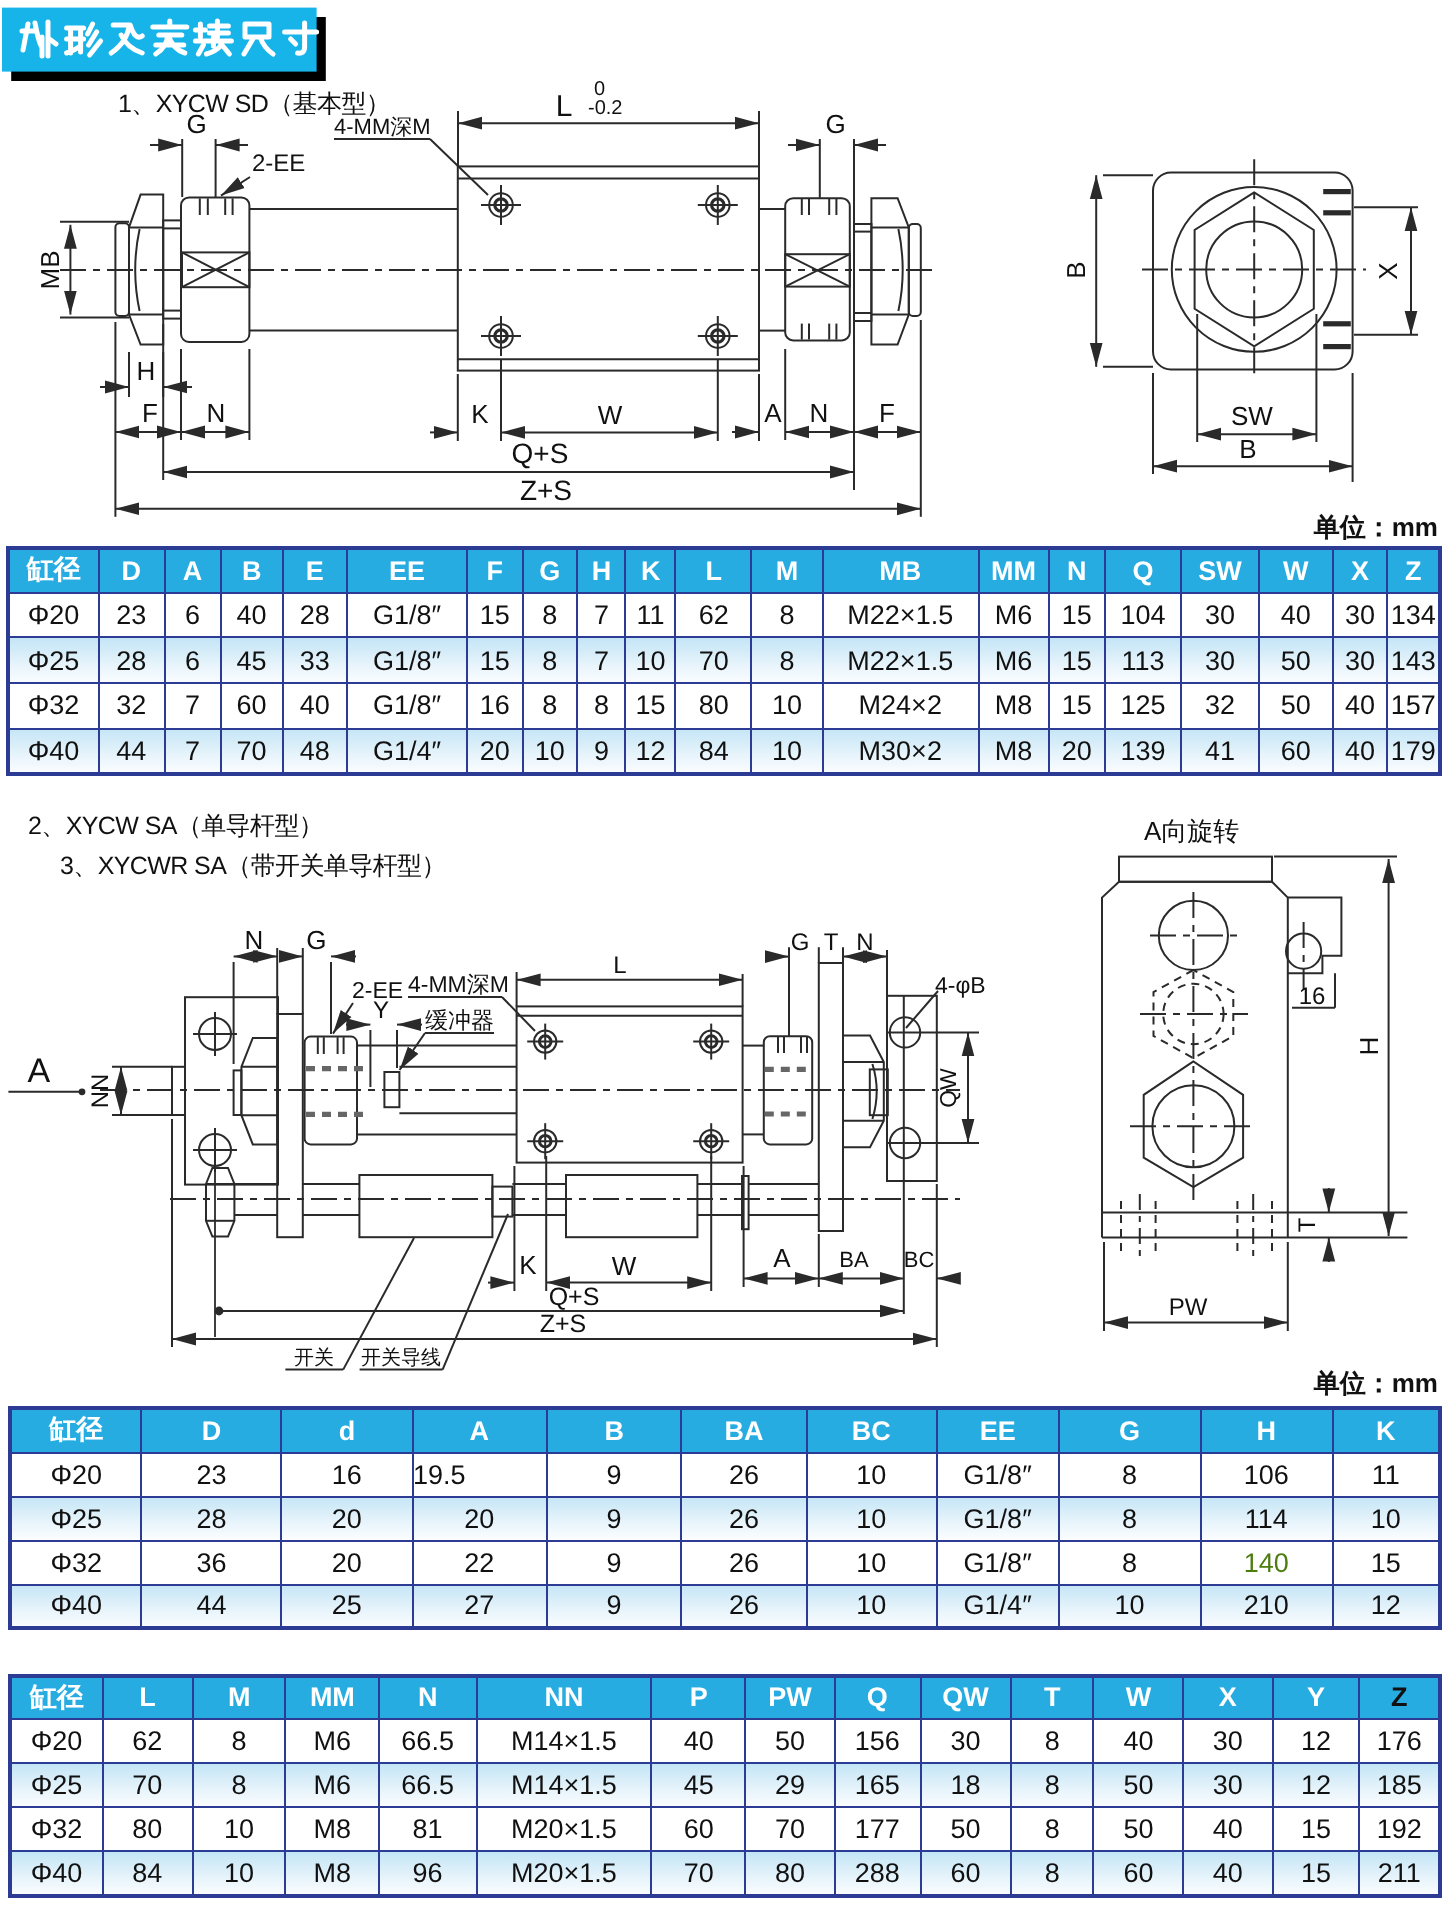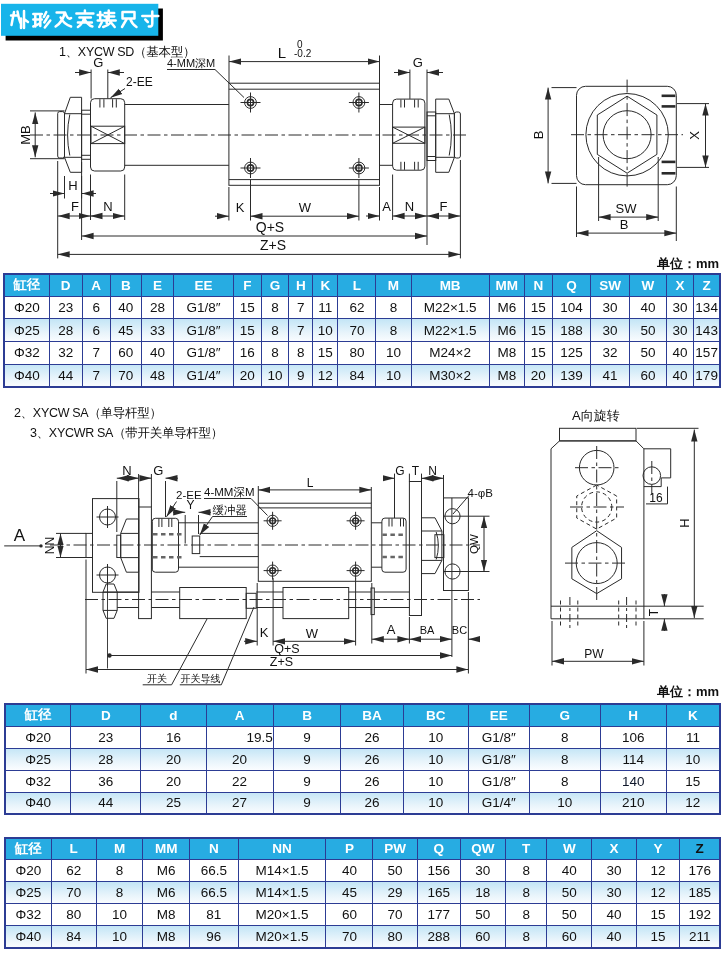--- a/index.html
+++ b/index.html
@@ -457,21 +457,21 @@
           <td style="border:1.5px solid #2c3c94;text-align:center;color:#111;font-size:13.5px;padding:0;">G1/8″</td>
           <td style="border:1.5px solid #2c3c94;text-align:center;color:#111;font-size:13.5px;padding:0;">15</td>
           <td style="border:1.5px solid #2c3c94;text-align:center;color:#111;font-size:13.5px;padding:0;">8</td>
           <td style="border:1.5px solid #2c3c94;text-align:center;color:#111;font-size:13.5px;padding:0;">7</td>
           <td style="border:1.5px solid #2c3c94;text-align:center;color:#111;font-size:13.5px;padding:0;">10</td>
           <td style="border:1.5px solid #2c3c94;text-align:center;color:#111;font-size:13.5px;padding:0;">70</td>
           <td style="border:1.5px solid #2c3c94;text-align:center;color:#111;font-size:13.5px;padding:0;">8</td>
           <td style="border:1.5px solid #2c3c94;text-align:center;color:#111;font-size:13.5px;padding:0;">M22×1.5</td>
           <td style="border:1.5px solid #2c3c94;text-align:center;color:#111;font-size:13.5px;padding:0;">M6</td>
           <td style="border:1.5px solid #2c3c94;text-align:center;color:#111;font-size:13.5px;padding:0;">15</td>
-          <td style="border:1.5px solid #2c3c94;text-align:center;color:#111;font-size:13.5px;padding:0;">188</td>
+          <td style="border:1.5px solid #2c3c94;text-align:center;color:#111;font-size:13.5px;padding:0;">113</td>
           <td style="border:1.5px solid #2c3c94;text-align:center;color:#111;font-size:13.5px;padding:0;">30</td>
           <td style="border:1.5px solid #2c3c94;text-align:center;color:#111;font-size:13.5px;padding:0;">50</td>
           <td style="border:1.5px solid #2c3c94;text-align:center;color:#111;font-size:13.5px;padding:0;">30</td>
           <td style="border:1.5px solid #2c3c94;text-align:center;color:#111;font-size:13.5px;padding:0;">143</td>
         </tr>
         <tr style="height:22.75px;background:#fff;">
           <td style="border:1.5px solid #2c3c94;text-align:center;color:#111;font-size:13.5px;padding:0;">Φ32</td>
           <td style="border:1.5px solid #2c3c94;text-align:center;color:#111;font-size:13.5px;padding:0;">32</td>
           <td style="border:1.5px solid #2c3c94;text-align:center;color:#111;font-size:13.5px;padding:0;">7</td>
           <td style="border:1.5px solid #2c3c94;text-align:center;color:#111;font-size:13.5px;padding:0;">60</td>
@@ -543,21 +543,21 @@
           <td style="border:1.5px solid #2c3c94;text-align:center;color:#fff;font-weight:bold;font-size:13.5px;padding:0;">BC</td>
           <td style="border:1.5px solid #2c3c94;text-align:center;color:#fff;font-weight:bold;font-size:13.5px;padding:0;">EE</td>
           <td style="border:1.5px solid #2c3c94;text-align:center;color:#fff;font-weight:bold;font-size:13.5px;padding:0;">G</td>
           <td style="border:1.5px solid #2c3c94;text-align:center;color:#fff;font-weight:bold;font-size:13.5px;padding:0;">H</td>
           <td style="border:1.5px solid #2c3c94;text-align:center;color:#fff;font-weight:bold;font-size:13.5px;padding:0;">K</td>
         </tr>
         <tr style="height:22px;background:#fff;">
           <td style="border:1.5px solid #2c3c94;text-align:center;color:#111;font-size:13.5px;padding:0;">Φ20</td>
           <td style="border:1.5px solid #2c3c94;text-align:center;color:#111;font-size:13.5px;padding:0;">23</td>
           <td style="border:1.5px solid #2c3c94;text-align:center;color:#111;font-size:13.5px;padding:0;">16</td>
-          <td style="border:1.5px solid #2c3c94;text-align:right;color:#111;font-size:13.5px;padding:0;">19.5</td>
+          <td style="border:1.5px solid #2c3c94;text-align:left;color:#111;font-size:13.5px;padding:0;">19.5</td>
           <td style="border:1.5px solid #2c3c94;text-align:center;color:#111;font-size:13.5px;padding:0;">9</td>
           <td style="border:1.5px solid #2c3c94;text-align:center;color:#111;font-size:13.5px;padding:0;">26</td>
           <td style="border:1.5px solid #2c3c94;text-align:center;color:#111;font-size:13.5px;padding:0;">10</td>
           <td style="border:1.5px solid #2c3c94;text-align:center;color:#111;font-size:13.5px;padding:0;">G1/8″</td>
           <td style="border:1.5px solid #2c3c94;text-align:center;color:#111;font-size:13.5px;padding:0;">8</td>
           <td style="border:1.5px solid #2c3c94;text-align:center;color:#111;font-size:13.5px;padding:0;">106</td>
           <td style="border:1.5px solid #2c3c94;text-align:center;color:#111;font-size:13.5px;padding:0;">11</td>
         </tr>
         <tr style="height:22px;background:linear-gradient(180deg,#c3e5f6 0%,#e8f4fb 60%,#fbfdff 100%);">
           <td style="border:1.5px solid #2c3c94;text-align:center;color:#111;font-size:13.5px;padding:0;">Φ25</td>
@@ -575,21 +575,21 @@
         <tr style="height:22px;background:#fff;">
           <td style="border:1.5px solid #2c3c94;text-align:center;color:#111;font-size:13.5px;padding:0;">Φ32</td>
           <td style="border:1.5px solid #2c3c94;text-align:center;color:#111;font-size:13.5px;padding:0;">36</td>
           <td style="border:1.5px solid #2c3c94;text-align:center;color:#111;font-size:13.5px;padding:0;">20</td>
           <td style="border:1.5px solid #2c3c94;text-align:center;color:#111;font-size:13.5px;padding:0;">22</td>
           <td style="border:1.5px solid #2c3c94;text-align:center;color:#111;font-size:13.5px;padding:0;">9</td>
           <td style="border:1.5px solid #2c3c94;text-align:center;color:#111;font-size:13.5px;padding:0;">26</td>
           <td style="border:1.5px solid #2c3c94;text-align:center;color:#111;font-size:13.5px;padding:0;">10</td>
           <td style="border:1.5px solid #2c3c94;text-align:center;color:#111;font-size:13.5px;padding:0;">G1/8″</td>
           <td style="border:1.5px solid #2c3c94;text-align:center;color:#111;font-size:13.5px;padding:0;">8</td>
-          <td style="border:1.5px solid #2c3c94;text-align:center;color:#0f172a;font-size:13.5px;padding:0;">140</td>
+          <td style="border:1.5px solid #2c3c94;text-align:center;color:#4d7c0f;font-size:13.5px;padding:0;">140</td>
           <td style="border:1.5px solid #2c3c94;text-align:center;color:#111;font-size:13.5px;padding:0;">15</td>
         </tr>
         <tr style="height:22px;background:linear-gradient(180deg,#c3e5f6 0%,#e8f4fb 60%,#fbfdff 100%);">
           <td style="border:1.5px solid #2c3c94;text-align:center;color:#111;font-size:13.5px;padding:0;">Φ40</td>
           <td style="border:1.5px solid #2c3c94;text-align:center;color:#111;font-size:13.5px;padding:0;">44</td>
           <td style="border:1.5px solid #2c3c94;text-align:center;color:#111;font-size:13.5px;padding:0;">25</td>
           <td style="border:1.5px solid #2c3c94;text-align:center;color:#111;font-size:13.5px;padding:0;">27</td>
           <td style="border:1.5px solid #2c3c94;text-align:center;color:#111;font-size:13.5px;padding:0;">9</td>
           <td style="border:1.5px solid #2c3c94;text-align:center;color:#111;font-size:13.5px;padding:0;">26</td>
           <td style="border:1.5px solid #2c3c94;text-align:center;color:#111;font-size:13.5px;padding:0;">10</td>

